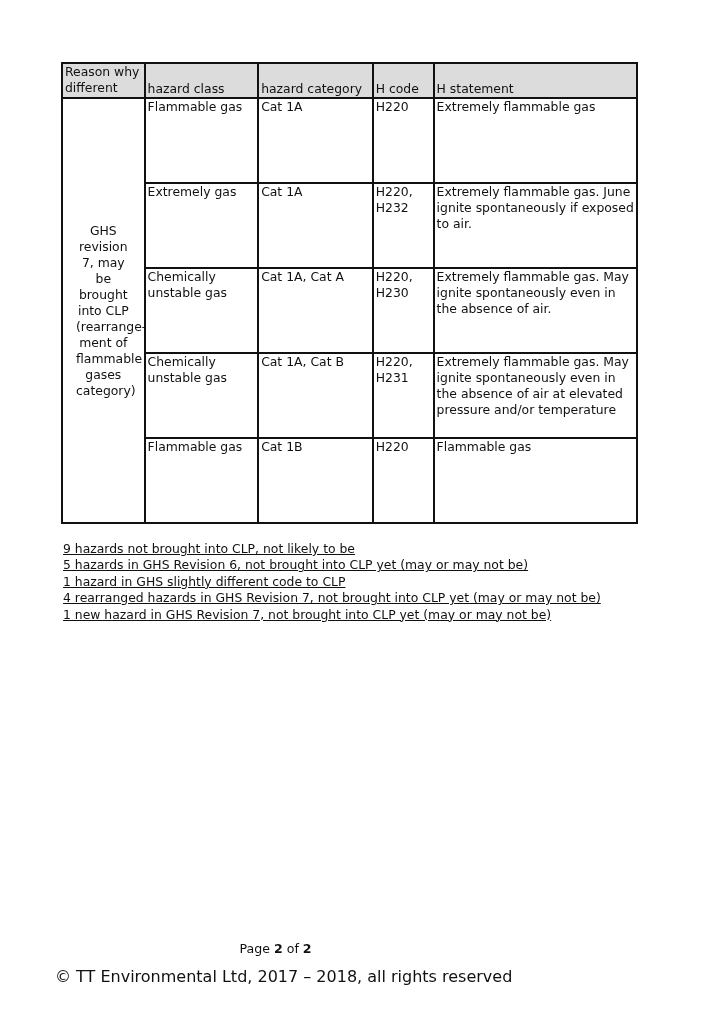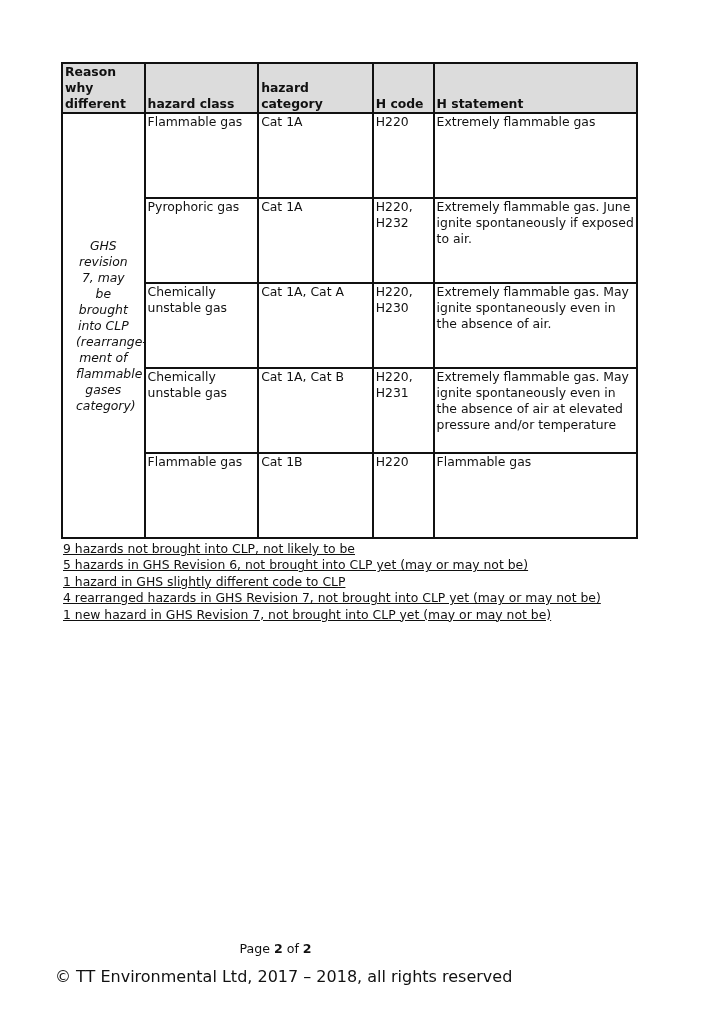--- a/index.html
+++ b/index.html
@@ -1,23 +1,23 @@
 <!DOCTYPE html>
 <html><head>
 <meta charset="utf-8">
 <style>
   html, body { margin: 0; padding: 0; }
   body { width: 725px; height: 1024px; background: #ffffff; position: relative; font-family: "DejaVu Sans", sans-serif; color: #111; overflow: hidden; }
   .page { position: absolute; left: 0; top: 0; width: 725px; height: 1024px; }
   table.hz { position: absolute; left: 61px; top: 62px; border-collapse: collapse; table-layout: fixed; width: 577px; font-size: 12.4px; line-height: 16px; }
   table.hz th, table.hz td { border: 2px solid #111; padding: 0 2px; vertical-align: top; overflow: hidden; }
-  table.hz thead th { background: #dcdcdc; font-weight: bold; text-align: left; height: 33px; vertical-align: bottom; }
+  table.hz thead th { background: #dcdcdc; font-weight: normal; text-align: left; height: 33px; vertical-align: bottom; }
   table.hz thead th.reason { vertical-align: top; }
   table.hz tbody td { height: 83px; }
-  table.hz tbody td.reason { text-align: center; vertical-align: middle; padding: 0 13px; font-style: italic; }
+  table.hz tbody td.reason { text-align: center; vertical-align: middle; padding: 0 13px; }
   .c1 { width: 80px; } .c2 { width: 110px; } .c3 { width: 111px; } .c4 { width: 59px; } .c5 { width: 197px; }
   .summary { position: absolute; left: 63px; top: 541px; font-size: 12.4px; line-height: 16.4px; }
   .summary div { white-space: nowrap; text-decoration: underline; }
   .pagenum { position: absolute; left: 0; width: 573px; top: 941px; text-align: center; font-size: 12.6px; }
   .pagenum b { font-weight: bold; }
   .pagenum span.num { position: relative; left: -11px; }
   .copyright { position: absolute; left: 55px; top: 967px; font-size: 16px; }
 </style>
 </head>
 <body>
@@ -42,21 +42,21 @@
     </thead>
     <tbody>
       <tr>
         <td class="reason" rowspan="5">GHS revision 7, may be brought into CLP (rearrange-ment of flammable gases category)</td>
         <td>Flammable gas</td>
         <td>Cat 1A</td>
         <td>H220</td>
         <td>Extremely flammable gas</td>
       </tr>
       <tr>
-        <td>Pyrophoric gas</td>
+        <td>Extremely gas</td>
         <td>Cat 1A</td>
         <td>H220, H232</td>
         <td>Extremely flammable gas. June ignite spontaneously if exposed to air.</td>
       </tr>
       <tr>
         <td>Chemically unstable gas</td>
         <td>Cat 1A, Cat A</td>
         <td>H220, H230</td>
         <td>Extremely flammable gas. May ignite spontaneously even in the absence of air.</td>
       </tr>

